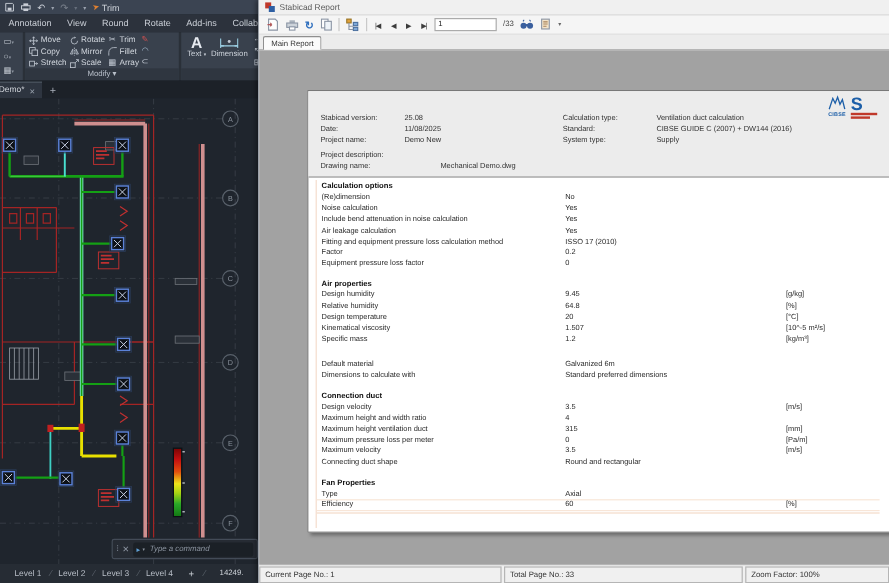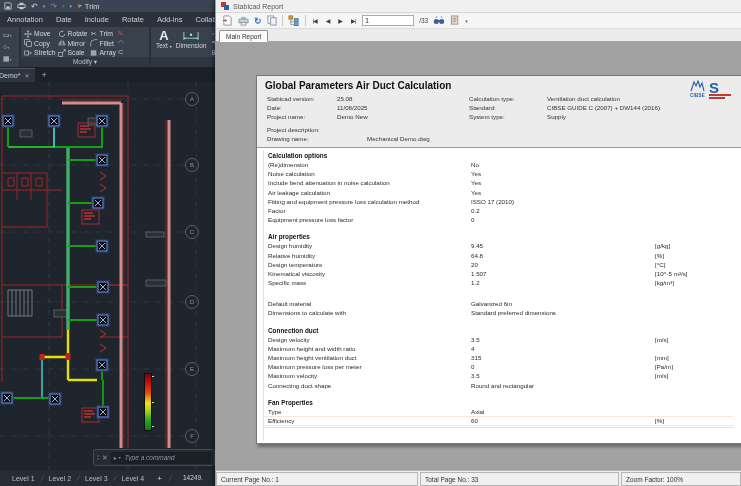--- a/index.html
+++ b/index.html
@@ -123,22 +123,22 @@
       <span class="qi caret dim">▾</span>
       <span class="qi caret">▾</span>
       <span class="share-btn">
         <span class="share-plane">➤</span>
         <span>Trim</span>
       </span>
     </div>
 
     <div class="rtabs" id="ribbonTabs">
         <span class="rtab">Annotation</span>
-        <span class="rtab">Date</span>
-        <span class="rtab">Include</span>
+        <span class="rtab">View</span>
+        <span class="rtab">Round</span>
         <span class="rtab">Rotate</span>
         <span class="rtab">Add-ins</span>
         <span class="rtab">Collaborate</span>
         <span class="rtab">Express Tools</span>
       </div>
 
     <div class="ribbon">
       <div class="drawmini">
         <span class="dmi"><span>▭</span><span class="caret">▾</span></span>
         <span class="dmi"><span>○</span><span class="caret">▾</span></span>
@@ -515,21 +515,20 @@
       <span class="caret-sm">▾</span>
     </div>
 
     <div class="r-tabrow">
       <div class="r-tab">Main Report</div>
     </div>
 
     <div class="r-doc">
       <div class="r-page">
         <div class="p-head">
-          <div class="p-title">Global Parameters Air Duct Calculation</div>
           <div id="infoGrid">
               <span class="ih" style="left: 10px; top: 19px;">Stabicad version:</span>
               <span class="ih" style="left: 80px; top: 19px;">25.08</span>
               <span class="ih" style="left: 10px; top: 28px;">Date:</span>
               <span class="ih" style="left: 80px; top: 28px;">11/08/2025</span>
               <span class="ih" style="left: 10px; top: 37px;">Project name:</span>
               <span class="ih" style="left: 80px; top: 37px;">Demo New</span>
               <span class="ih" style="left: 212px; top: 19px;">Calculation type:</span>
               <span class="ih" style="left: 290px; top: 19px;">Ventilation duct calculation</span>
               <span class="ih" style="left: 212px; top: 28px;">Standard:</span>

